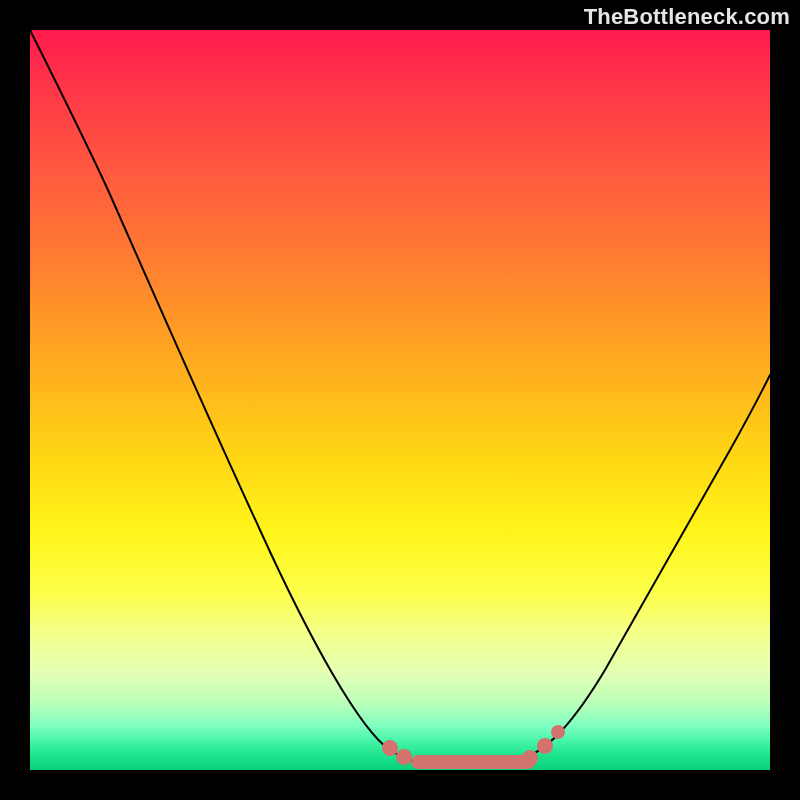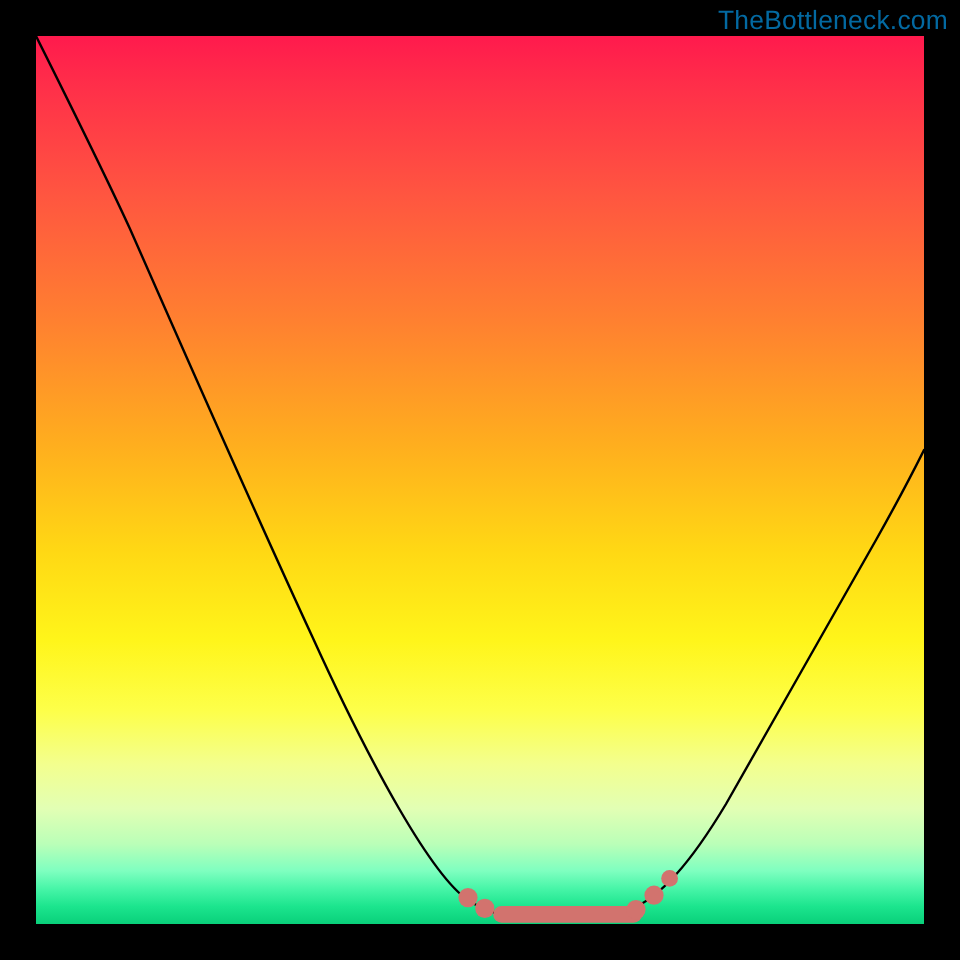--- a/index.html
+++ b/index.html
@@ -14,23 +14,23 @@
   .frame {
     position: relative;
     width: 800px;
     height: 800px;
     background: #000;
   }
   .watermark {
     position: absolute;
     top: 4px;
     right: 10px;
-    color: #0369a1;
+    color: #e5e5e5;
     font-size: 22px;
-    font-weight: 400;
+    font-weight: 700;
     letter-spacing: 0.2px;
     z-index: 10;
   }
   .plot-area {
     position: absolute;
     left: 30px;
     top: 30px;
     width: 740px;
     height: 740px;
     background: linear-gradient(to bottom,

